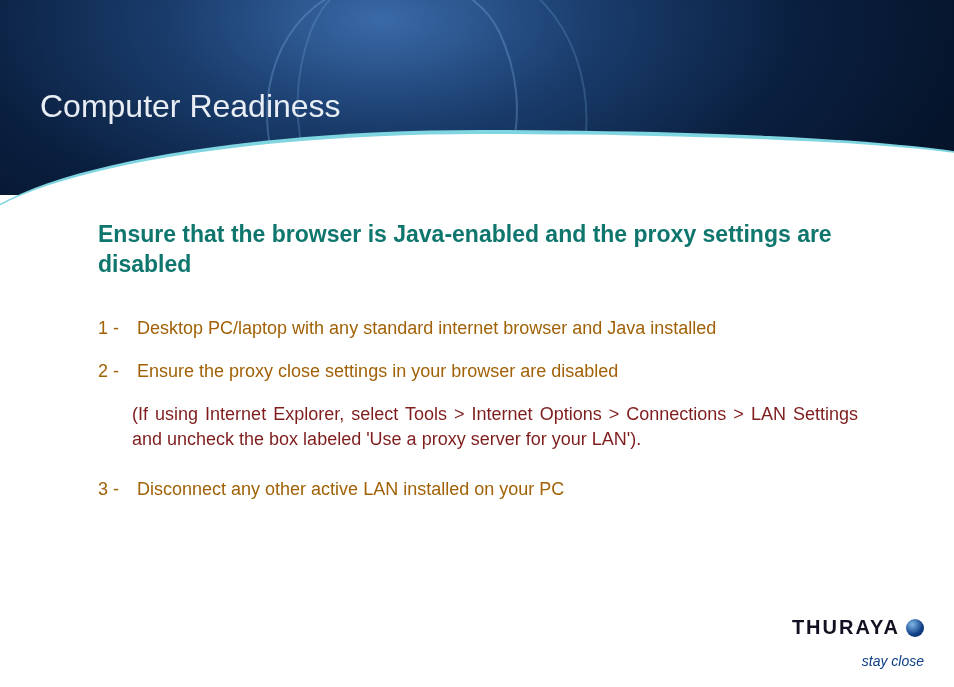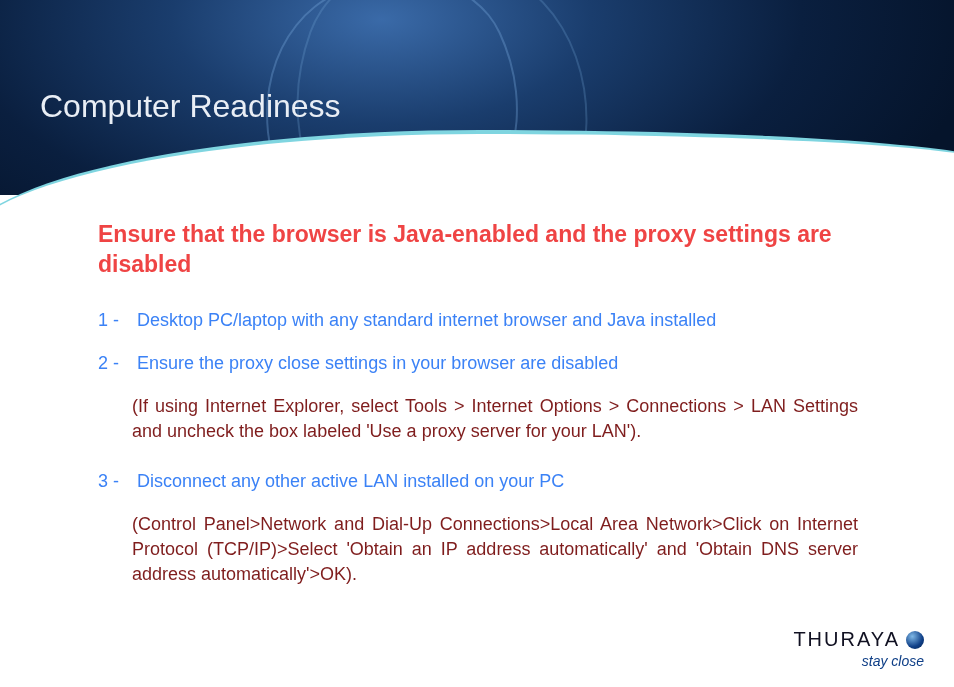--- a/index.html
+++ b/index.html
@@ -59,28 +59,28 @@
     font-size: 32px;
     font-weight: 400;
   }
   .content {
     position: absolute;
     top: 220px;
     left: 98px;
     width: 760px;
   }
   .subhead {
-    color: #ef4444;
+    color: #0f766e;
     font-size: 23px;
     font-weight: bold;
     line-height: 1.3;
-    margin-bottom: 28px;
+    margin-bottom: 36px;
   }
   .item {
-    color: #3b82f6;
+    color: #a16207;
     font-size: 18px;
     line-height: 1.4;
     margin-bottom: 18px;
   }
   .item-num { display: inline-block; width: 34px; vertical-align: top; }
   .item-body { display: inline-block; width: 720px; vertical-align: top; }
   .item-note {
     margin: 10px 0 24px 34px;
     color: #7f1d1d;
     font-size: 18px;
@@ -90,38 +90,38 @@
   .footer {
     position: absolute;
     bottom: 18px;
     right: 30px;
     text-align: right;
   }
   .brand {
     font-size: 20px;
     letter-spacing: 2px;
     color: #112;
-    font-weight: 400;
+    font-weight: 700;
     display: flex;
     align-items: center;
     justify-content: center;
     gap: 6px;
   }
   .brand-icon {
     width: 18px;
     height: 18px;
     border-radius: 50%;
     background: radial-gradient(circle at 35% 30%, #7fb8e6 0%, #0f3f87 60%, #07264f 100%);
     display: inline-block;
   }
   .tagline {
     color: #0f3f87;
     font-size: 14px;
     font-style: italic;
-    margin-top: 2px;
+    margin-top: 14px;
   }
 </style>
 </head>
 <body>
 
 <div class="slide">
 
   <div class="header-band"></div>
   <div class="swoosh"></div>
 
@@ -138,21 +138,20 @@
     <div class="item">
       <span class="item-num">2 -</span>
       <span class="item-body">Ensure the proxy close settings in your browser are disabled</span>
     </div>
     <div class="item-note">(If using Internet Explorer, select Tools &gt; Internet Options &gt; Connections &gt; LAN Settings and uncheck the box labeled 'Use a proxy server for your LAN').</div>
 
     <div class="item">
       <span class="item-num">3 -</span>
       <span class="item-body">Disconnect any other active LAN installed on your PC</span>
     </div>
-    <div class="item-note">(Control Panel&gt;Network and Dial-Up Connections&gt;Local Area Network&gt;Click on Internet Protocol (TCP/IP)&gt;Select 'Obtain an IP address automatically' and 'Obtain DNS server address automatically'&gt;OK).</div>
   </div>
 
   <div class="footer">
     <div class="brand">
       <span>THURAYA</span>
       <span class="brand-icon"></span>
     </div>
     <div class="tagline">stay close</div>
   </div>
 

